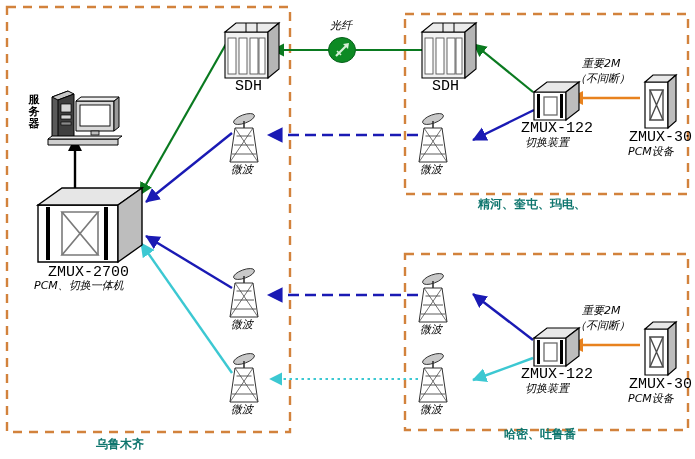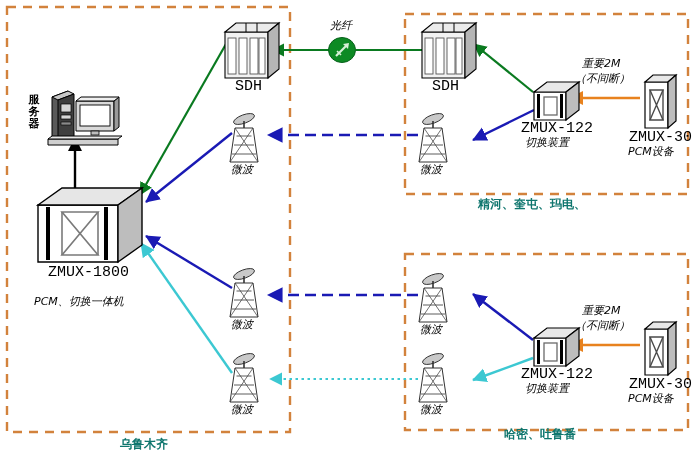--- a/index.html
+++ b/index.html
@@ -231,22 +231,22 @@
       <polygon points="650,337 663,337 650,367 663,367" fill="none" stroke="#4a4a4a" stroke-width="1.4"></polygon>
       <line x1="650" y1="337" x2="650" y2="367" stroke="#4a4a4a" stroke-width="1.4"></line>
       <line x1="663" y1="337" x2="663" y2="367" stroke="#4a4a4a" stroke-width="1.4"></line>
     </g>
   </svg>
 
   <div class="vert" style="left:28px;top:94px;">
     <span>服务器</span>
   </div>
 
-  <div class="lbl mono" style="left:48px;top:266px;">ZMUX-1800</div>
-  <div class="lbl lbl-c" style="left:34px;top:295px;font-size:11px;">PCM、切换一体机</div>
+  <div class="lbl mono" style="left:48px;top:266px;">ZMUX-2700</div>
+  <div class="lbl lbl-c" style="left:34px;top:279px;font-size:11px;">PCM、切换一体机</div>
 
   <div class="lbl mono" style="left:235px;top:80px;">SDH</div>
   <div class="lbl mono" style="left:432px;top:80px;">SDH</div>
 
   <div class="lbl lbl-c" style="left:330px;top:19px;color:#000;">光纤</div>
 
   <div class="lbl lbl-c" style="left:231px;top:163px;">微波</div>
   <div class="lbl lbl-c" style="left:231px;top:318px;">微波</div>
   <div class="lbl lbl-c" style="left:231px;top:403px;">微波</div>
   <div class="lbl lbl-c" style="left:420px;top:163px;">微波</div>
@@ -264,21 +264,21 @@
 
   <div class="lbl mono" style="left:629px;top:378px;">ZMUX-30</div>
   <div class="lbl lbl-c" style="left:628px;top:392px;">PCM设备</div>
 
   <div class="lbl lbl-c" style="left:582px;top:57px;">重要2M</div>
   <div class="lbl lbl-c" style="left:575px;top:72px;">（不间断）</div>
 
   <div class="lbl lbl-c" style="left:582px;top:304px;">重要2M</div>
   <div class="lbl lbl-c" style="left:575px;top:319px;">（不间断）</div>
 
-  <div class="zone-title" style="left:120px;top:437px;">乌鲁木齐</div>
+  <div class="zone-title" style="left:96px;top:437px;">乌鲁木齐</div>
 
   <div class="zone-title" style="left:478px;top:197px;">
     <div>精河、奎屯、玛电、</div>
   </div>
 
   <div class="zone-title" style="left:504px;top:427px;">哈密、吐鲁番</div>
 
 </div>
 
 </body></html>

